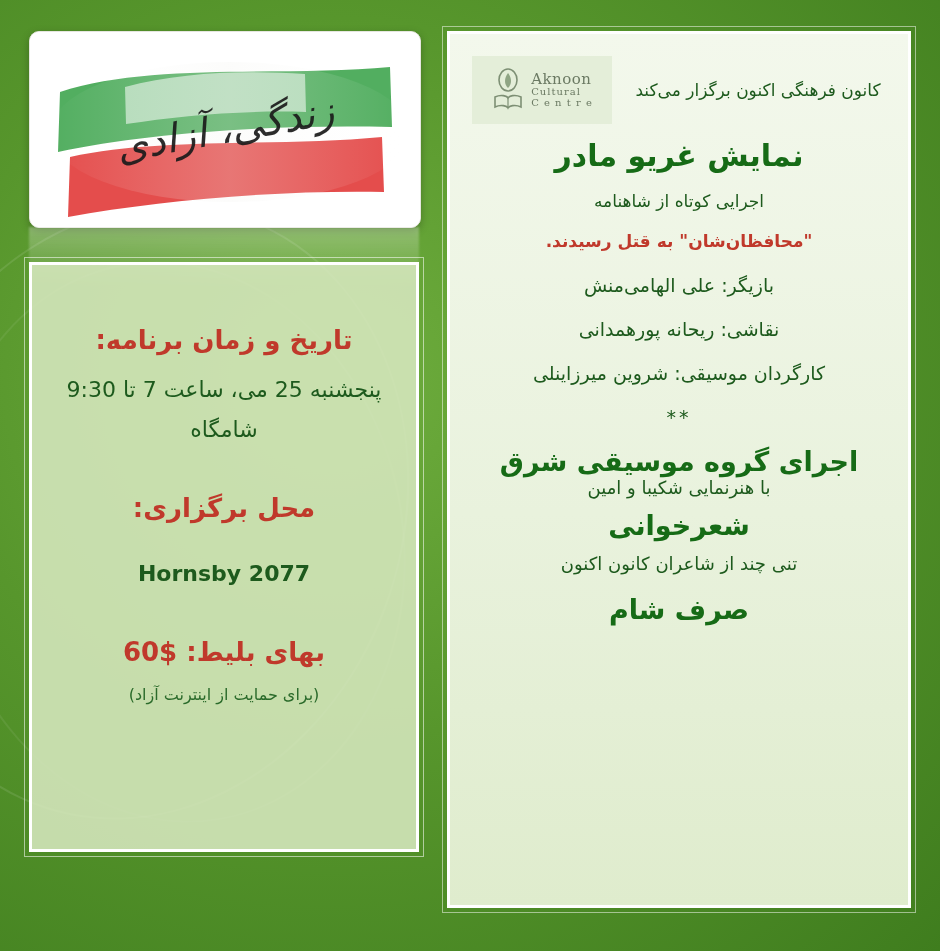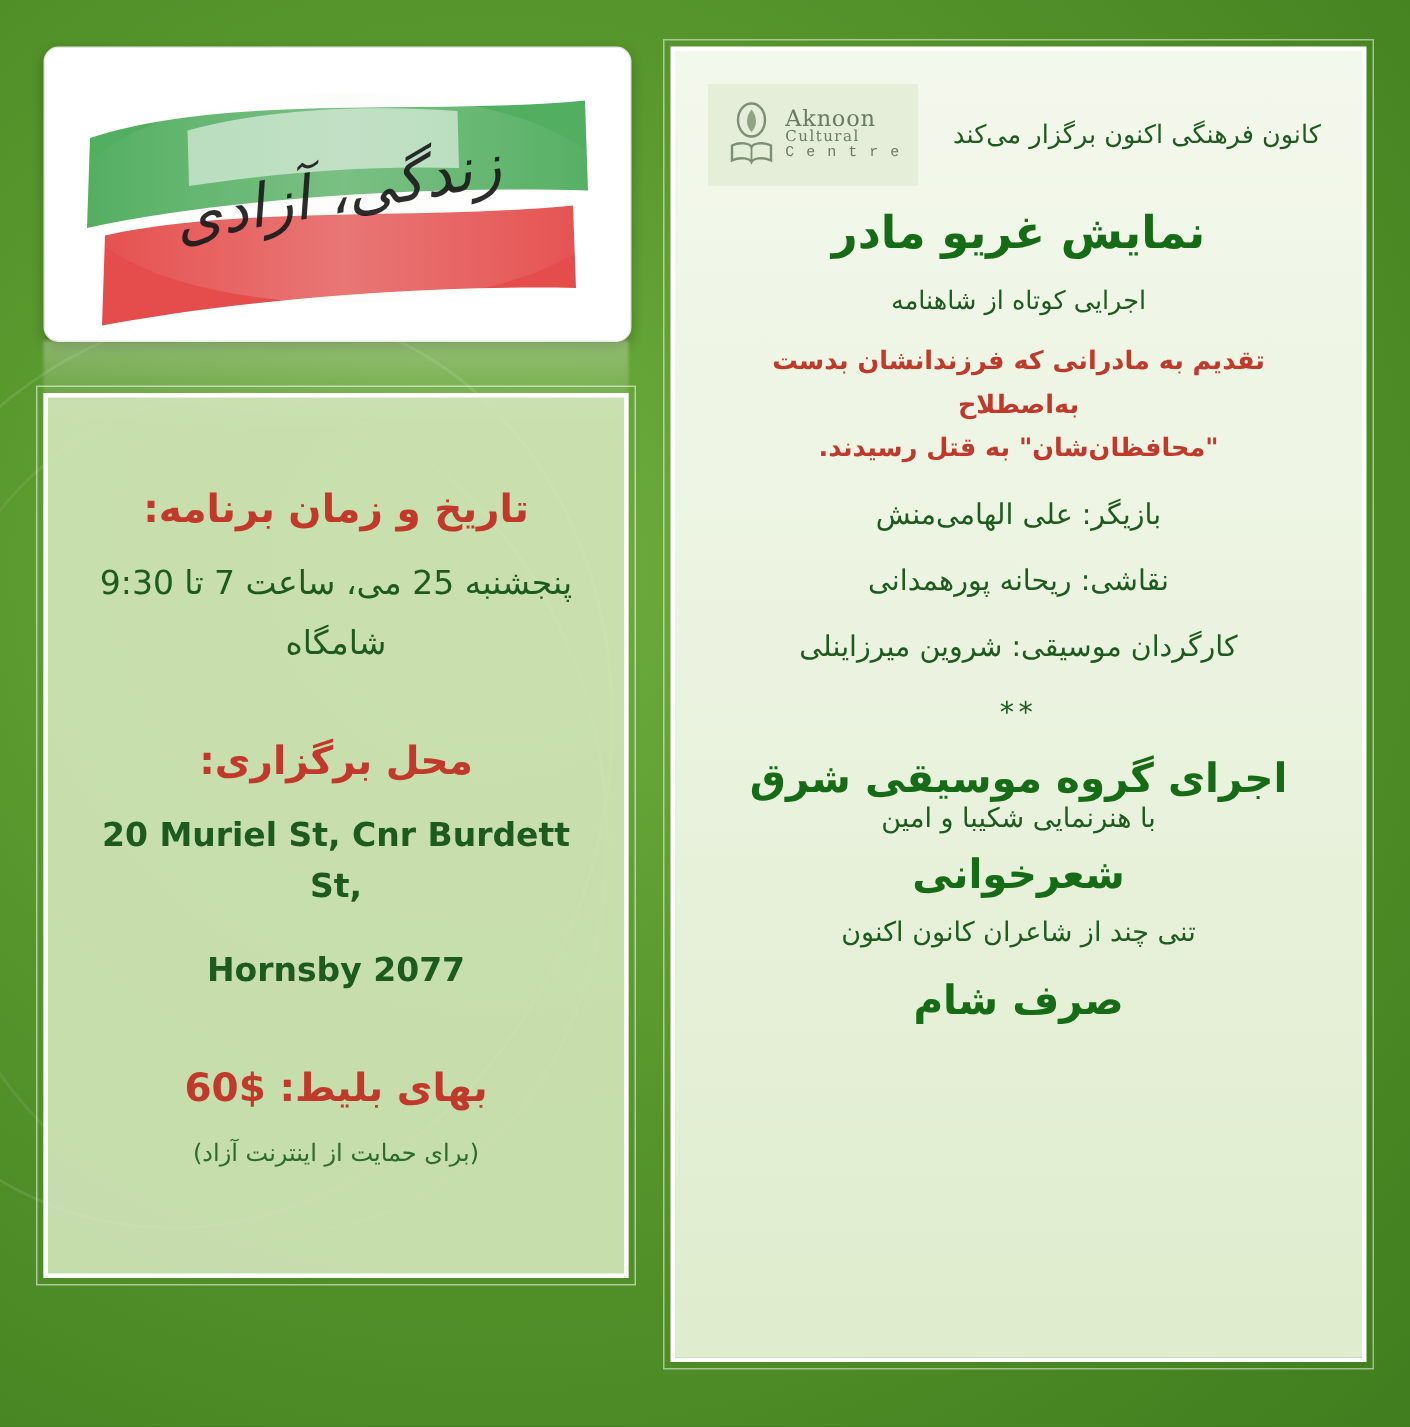--- a/index.html
+++ b/index.html
@@ -162,21 +162,21 @@
   }
   .brand-text {
     text-align: left;
     direction: ltr;
     line-height: 1.05;
     color: #6b7a63;
     font-family: "DejaVu Serif", serif;
   }
   .brand-text .b1 { font-size: 15px; letter-spacing: .5px; }
   .brand-text .b2 { font-size: 10px; letter-spacing: 1px; }
-  .brand-text .b3 { font-size: 10px; letter-spacing: 1px; font-family: Liberation Mono, monospace; }
+  .brand-text .b3 { font-size: 10px; letter-spacing: 1px; }
   .rp-presenter {
     flex: 1;
     color: #1d5a1d;
     font-size: 17px;
     text-align: center;
   }
 
   .rp-title {
     color: #166b16;
     font-size: 30px;
@@ -261,21 +261,20 @@
   <div class="logo-reflect"></div>
 
   <div class="left-panel">
     <div class="lp-head">تاریخ و زمان برنامه:</div>
     <div class="lp-line">پنجشنبه 25 می، ساعت 7 تا 9:30</div>
     <div class="lp-line">شامگاه</div>
 
     <div class="lp-gap"></div>
 
     <div class="lp-head">محل برگزاری:</div>
-    <div class="lp-line bold">20 Muriel St, Cnr Burdett St,</div>
     <div class="lp-gap" style="height:16px"></div>
     <div class="lp-line bold">Hornsby 2077</div>
 
     <div class="lp-gap"></div>
 
     <div class="lp-head">بهای بلیط: $60</div>
     <div class="lp-note">(برای حمایت از اینترنت آزاد)</div>
   </div>
 
   <div class="right-panel">
@@ -294,21 +293,20 @@
           <div class="b3">C e n t r e</div>
         </div>
       </div>
       <div class="rp-presenter">کانون فرهنگی اکنون  برگزار می‌کند</div>
     </div>
 
     <div class="rp-title">نمایش غریو مادر</div>
     <div class="rp-sub">اجرایی کوتاه از شاهنامه</div>
 
     <div class="rp-ded">
-      <div>تقدیم به مادرانی که فرزندانشان بدست  به‌اصطلاح</div>
       <div>"محافظان‌شان" به قتل رسیدند.</div>
     </div>
 
     <div class="rp-credit">بازیگر: علی الهامی‌منش</div>
     <div class="rp-credit">نقاشی: ریحانه پورهمدانی</div>
     <div class="rp-credit">کارگردان موسیقی: شروین میرزاینلی</div>
 
     <div class="rp-stars">**</div>
 
     <div class="rp-band">اجرای گروه موسیقی شرق</div>

